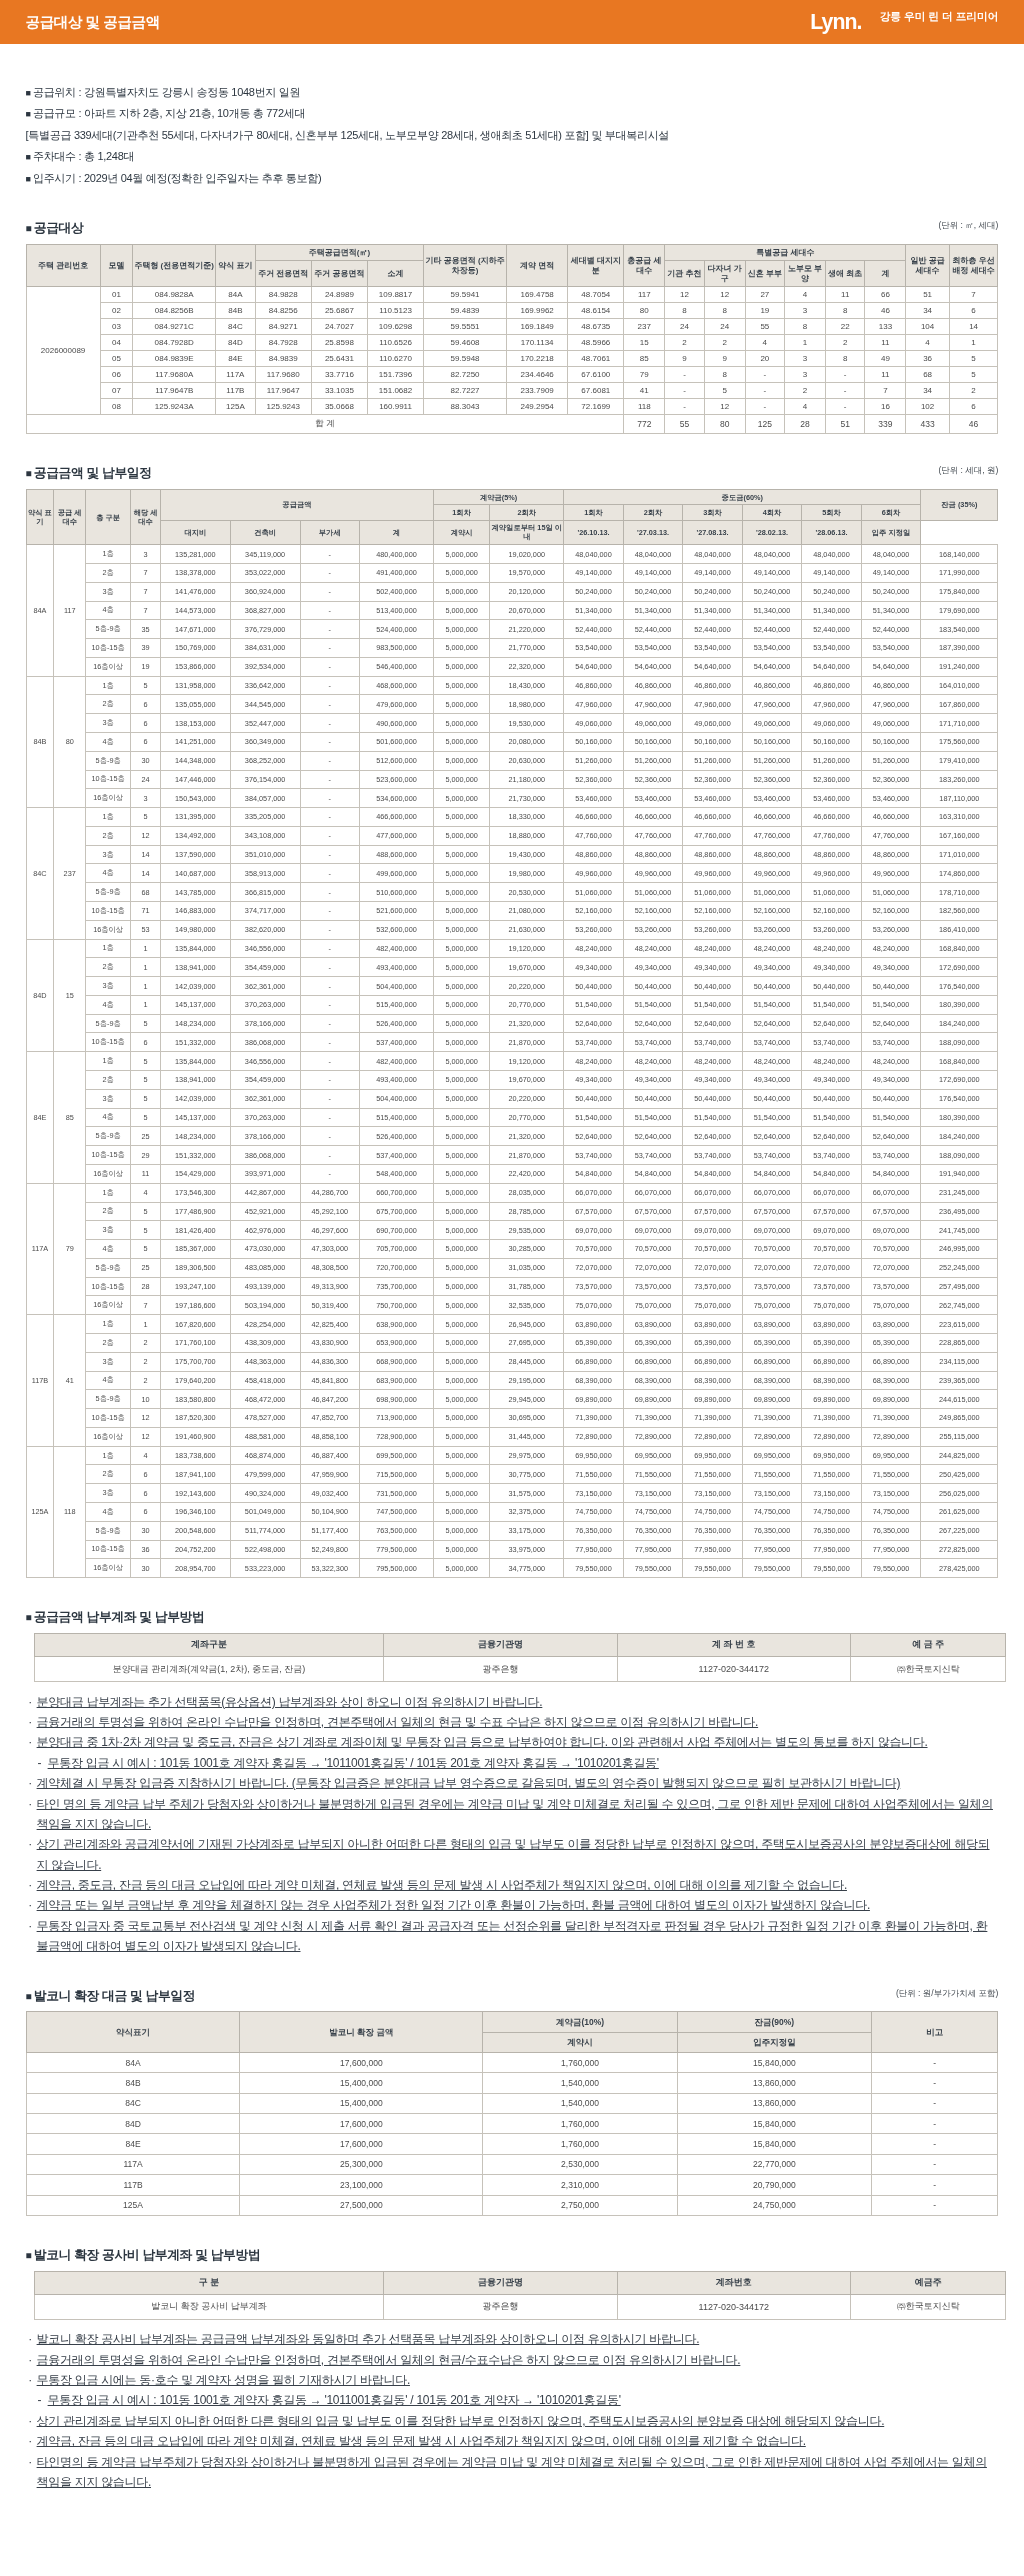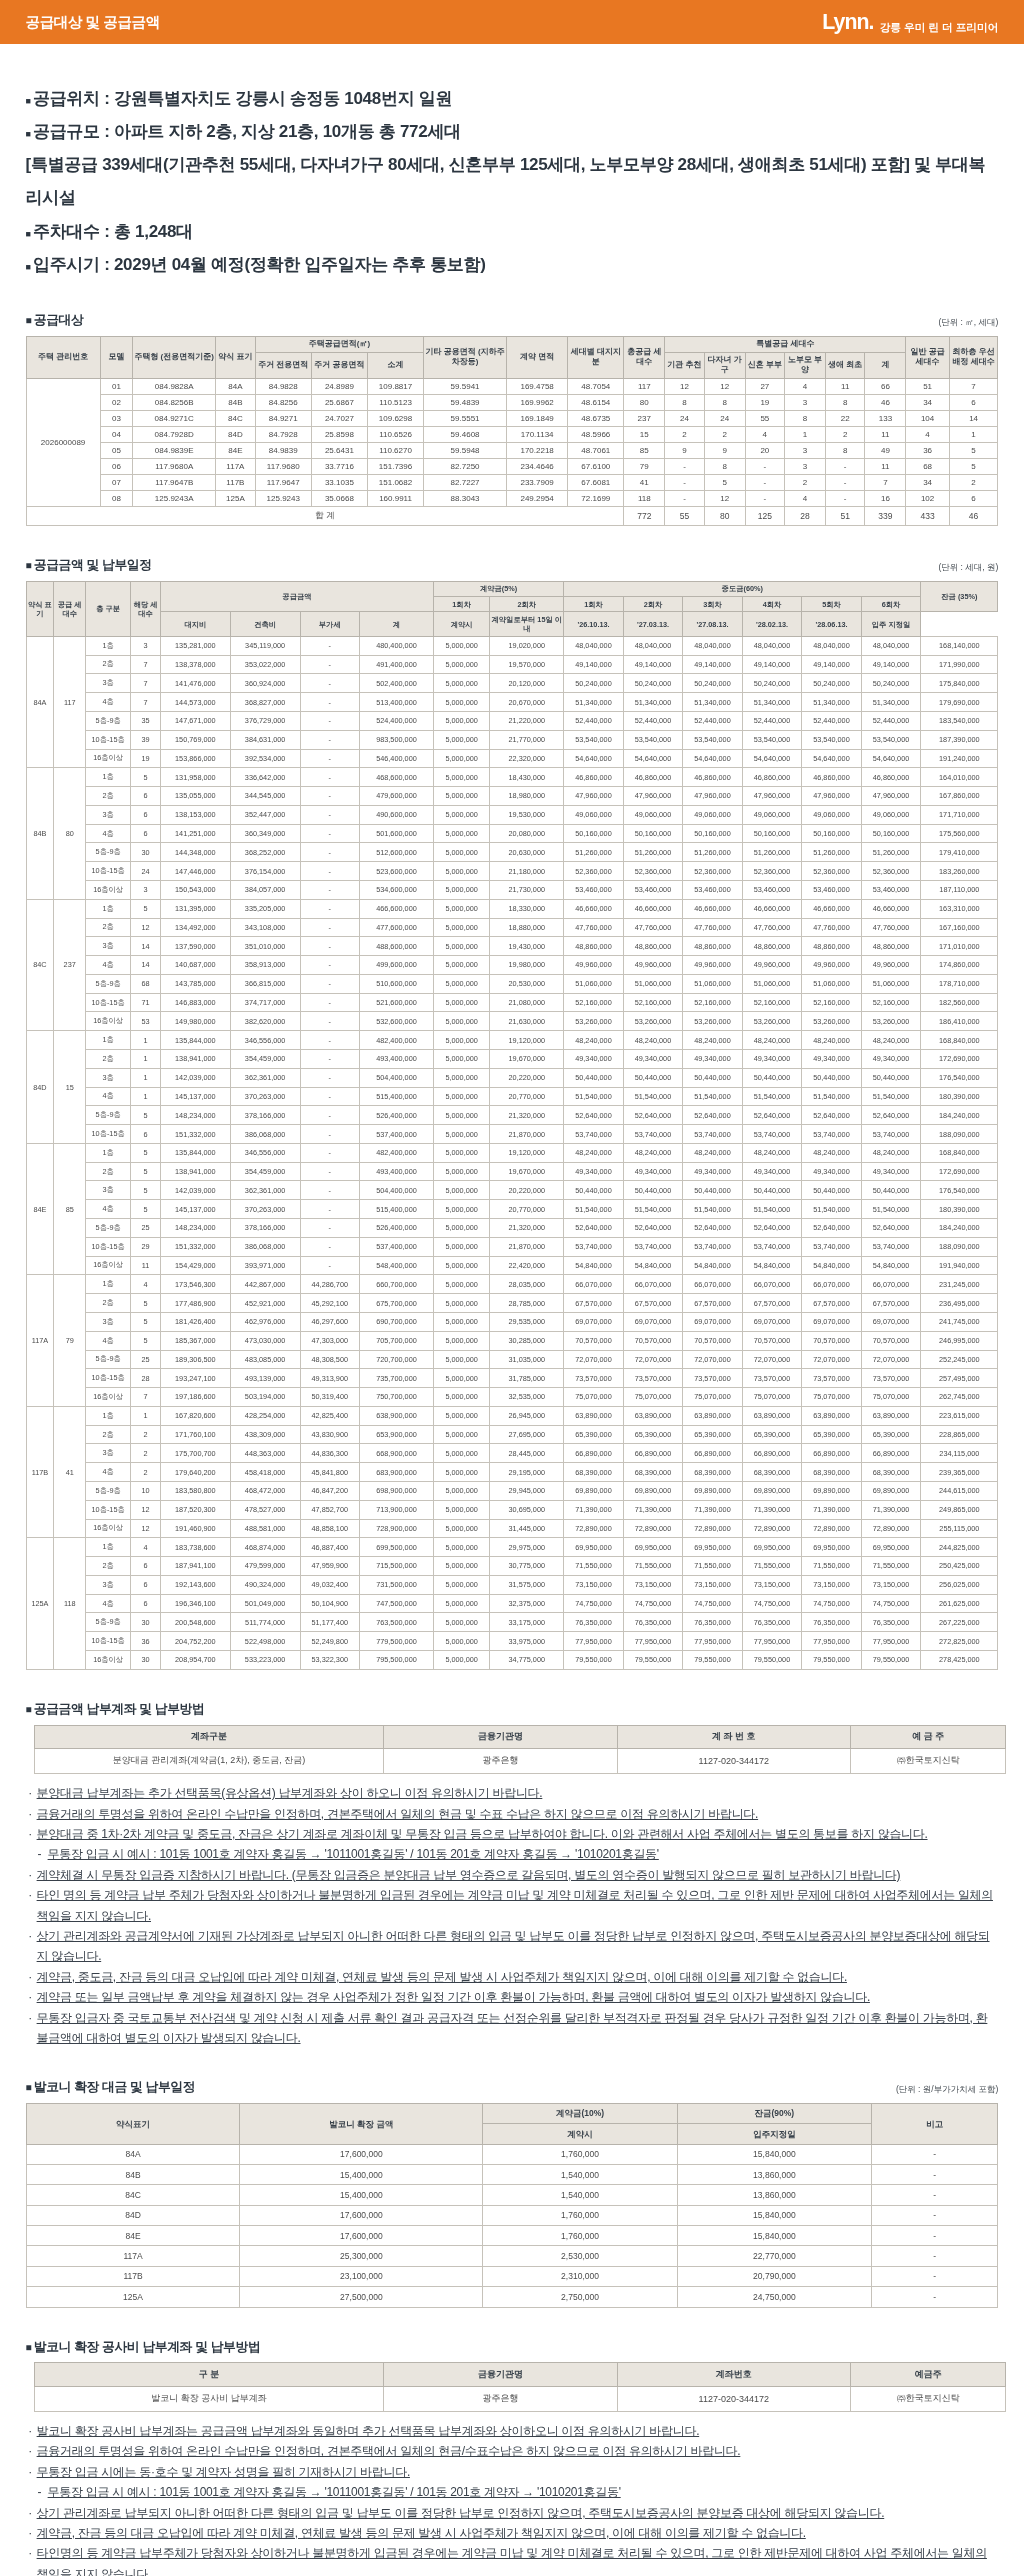--- a/index.html
+++ b/index.html
@@ -1,26 +1,26 @@
 <!DOCTYPE html>
 <html style="font-size:13.7px"><head>
 <meta charset="utf-8">
 <style>
   html,body{margin:0;padding:0;background:#fff;}
   body{width:1024px;font-family:"Liberation Sans","DejaVu Sans",sans-serif;color:#3c434b;}
   .topbar{background:#e87722;height:44px;display:flex;align-items:center;justify-content:space-between;padding:0 25.6px;box-sizing:border-box;}
   .topbar .title{color:#fff;font-size:14.5px;font-weight:bold;letter-spacing:-0.4px;}
-  .brand{color:#fff;display:flex;align-items:flex-end;gap:6px;margin-left:34px;}
+  .brand{color:#fff;display:flex;align-items:flex-start;gap:18px;margin-left:34px;}
   .brand .lynn{font-size:21.3px;font-weight:bold;letter-spacing:-0.9px;}
   .brand .sub{font-size:10.7px;font-weight:bold;}
   .inner{padding:0 25.6px 22px 25.6px;}
   .intro{margin-top:38px;}
-  .intro .line{font-size:17px;font-weight:bold;color:#2c3640;line-height:1.95;letter-spacing:-0.3px;}
+  .intro .line{font-size:11px;font-weight:normal;color:#2c3640;line-height:1.95;letter-spacing:-0.3px;}
   .intro .line.b::before{content:"■ ";font-size:9px;}
-  .sechead{margin-top:31px;display:flex;justify-content:space-between;align-items:flex-end;}
+  .sechead{margin-top:31px;display:flex;justify-content:space-between;align-items:flex-start;}
   .sec-title{font-size:12.8px;font-weight:bold;color:#2c3640;letter-spacing:-0.4px;}
   .sec-title::before{content:"■ ";font-size:10.2px;}
   .unit{font-size:8.5px;color:#41484f;}
   table{width:100%;border-collapse:collapse;table-layout:fixed;}
   .tbl{border-top:1.7px solid #4f4f4f;border-bottom:1.7px solid #4f4f4f;margin-top:6.8px;}
   .tbl th{background:#e9e5de;color:#39424b;font-weight:bold;border:0.9px solid #b7b3ab;line-height:1.25;}
   .tbl td{border:0.9px solid #c6c2ba;color:#4b4b4b;text-align:center;background:#fff;}
   .supply{font-size:8px;}
   .supply th{padding:2.6px 0.9px;}
   .supply td{padding:3px 0.9px;}

